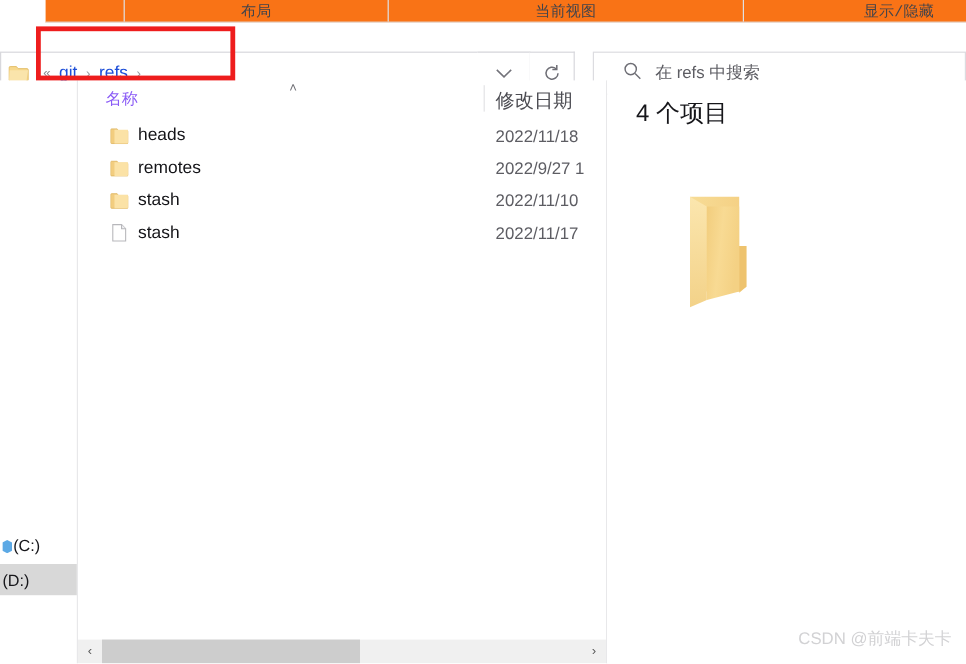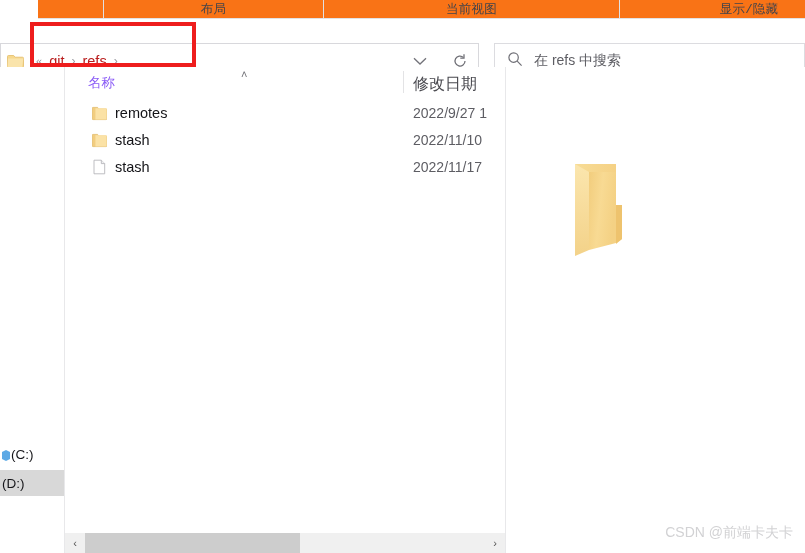--- a/index.html
+++ b/index.html
@@ -70,21 +70,21 @@
     position: relative;
   }
   .crumb-chev-back {
     font-size: 11px;
     color: #8a8a90;
     margin-right: 3px;
     margin-left: 7px;
   }
   .crumb-seg {
     font-size: 14.5px;
-    color: #b91c1c;
+    color: #1d4ed8;
     white-space: nowrap;
   }
   .crumb-sep {
     font-size: 12px;
     color: #9a9aa0;
     margin: 0 7px;
   }
   .addr-btn {
     position: absolute;
     top: 24px;
@@ -102,20 +102,21 @@
 
   .searchbox {
     position: absolute;
     left: 494px; top: 24px;
     width: 311px; height: 36px;
     border: 1px solid #dcdce0;
     box-sizing: border-box;
     background: #ffffff;
     display: flex;
     align-items: center;
+    padding-left: 12px;
   }
   .search-ico { margin-left: 12px; margin-right: 11px; flex: 0 0 auto; }
   .search-ph {
     font-size: 14px;
     color: #5d5d63;
     white-space: nowrap;
   }
 
   
   .annot-rect {
@@ -351,20 +352,30 @@
 
   <div class="colhead">
     <span class="sort-caret">˄</span>
     <span class="col-name">名称</span>
     <span class="col-divider"></span>
     <span class="col-date">修改日期</span>
   </div>
 
   <div class="rows">
 
+    <div class="frow">
+      <span class="ficon">
+        <svg width="15" height="16" viewBox="0 0 15 16">
+          <path d="M1 2.4h4.6l1.1 1.5H14a.8.8 0 0 1 .8.8v9.1a.8.8 0 0 1-.8.8H1a.8.8 0 0 1-.8-.8V3.2A.8.8 0 0 1 1 2.4z" fill="#f2cd7f" stroke="#dfb662" stroke-width=".7"></path>
+          <path d="M3.4 3.2h11.2v10.6a.8.8 0 0 1-.8.8H3.4z" fill="#fbe2a6"></path>
+        </svg>
+      </span>
+      <span class="fname">heads</span>
+      <span class="fdate">2022/11/18</span>
+    </div>
 
     <div class="frow">
       <span class="ficon">
         <svg width="15" height="16" viewBox="0 0 15 16">
           <path d="M1 2.4h4.6l1.1 1.5H14a.8.8 0 0 1 .8.8v9.1a.8.8 0 0 1-.8.8H1a.8.8 0 0 1-.8-.8V3.2A.8.8 0 0 1 1 2.4z" fill="#f2cd7f" stroke="#dfb662" stroke-width=".7"></path>
           <path d="M3.4 3.2h11.2v10.6a.8.8 0 0 1-.8.8H3.4z" fill="#fbe2a6"></path>
         </svg>
       </span>
       <span class="fname">remotes</span>
       <span class="fdate">2022/9/27 1</span>
@@ -397,20 +408,21 @@
   <div class="hscroll">
     <span class="hscroll-arrow">‹</span>
     <span class="hscroll-track">
       <span class="hscroll-thumb"></span>
     </span>
     <span class="hscroll-arrow">›</span>
   </div>
 </div>
 
 <div class="detailpane">
+  <div class="detail-count">4 个项目</div>
   <div class="detail-folder">
     <svg width="85" height="110" viewBox="0 0 85 110">
       <defs>
         <linearGradient id="gBack" x1="0" y1="0" x2="1" y2="0">
           <stop offset="0" stop-color="#f7dc96"></stop>
           <stop offset="1" stop-color="#f5d185"></stop>
         </linearGradient>
         <linearGradient id="gFront" x1="0" y1="0" x2="1" y2="0.3">
           <stop offset="0" stop-color="#f2cd7d"></stop>
           <stop offset="0.5" stop-color="#f8da93"></stop>

